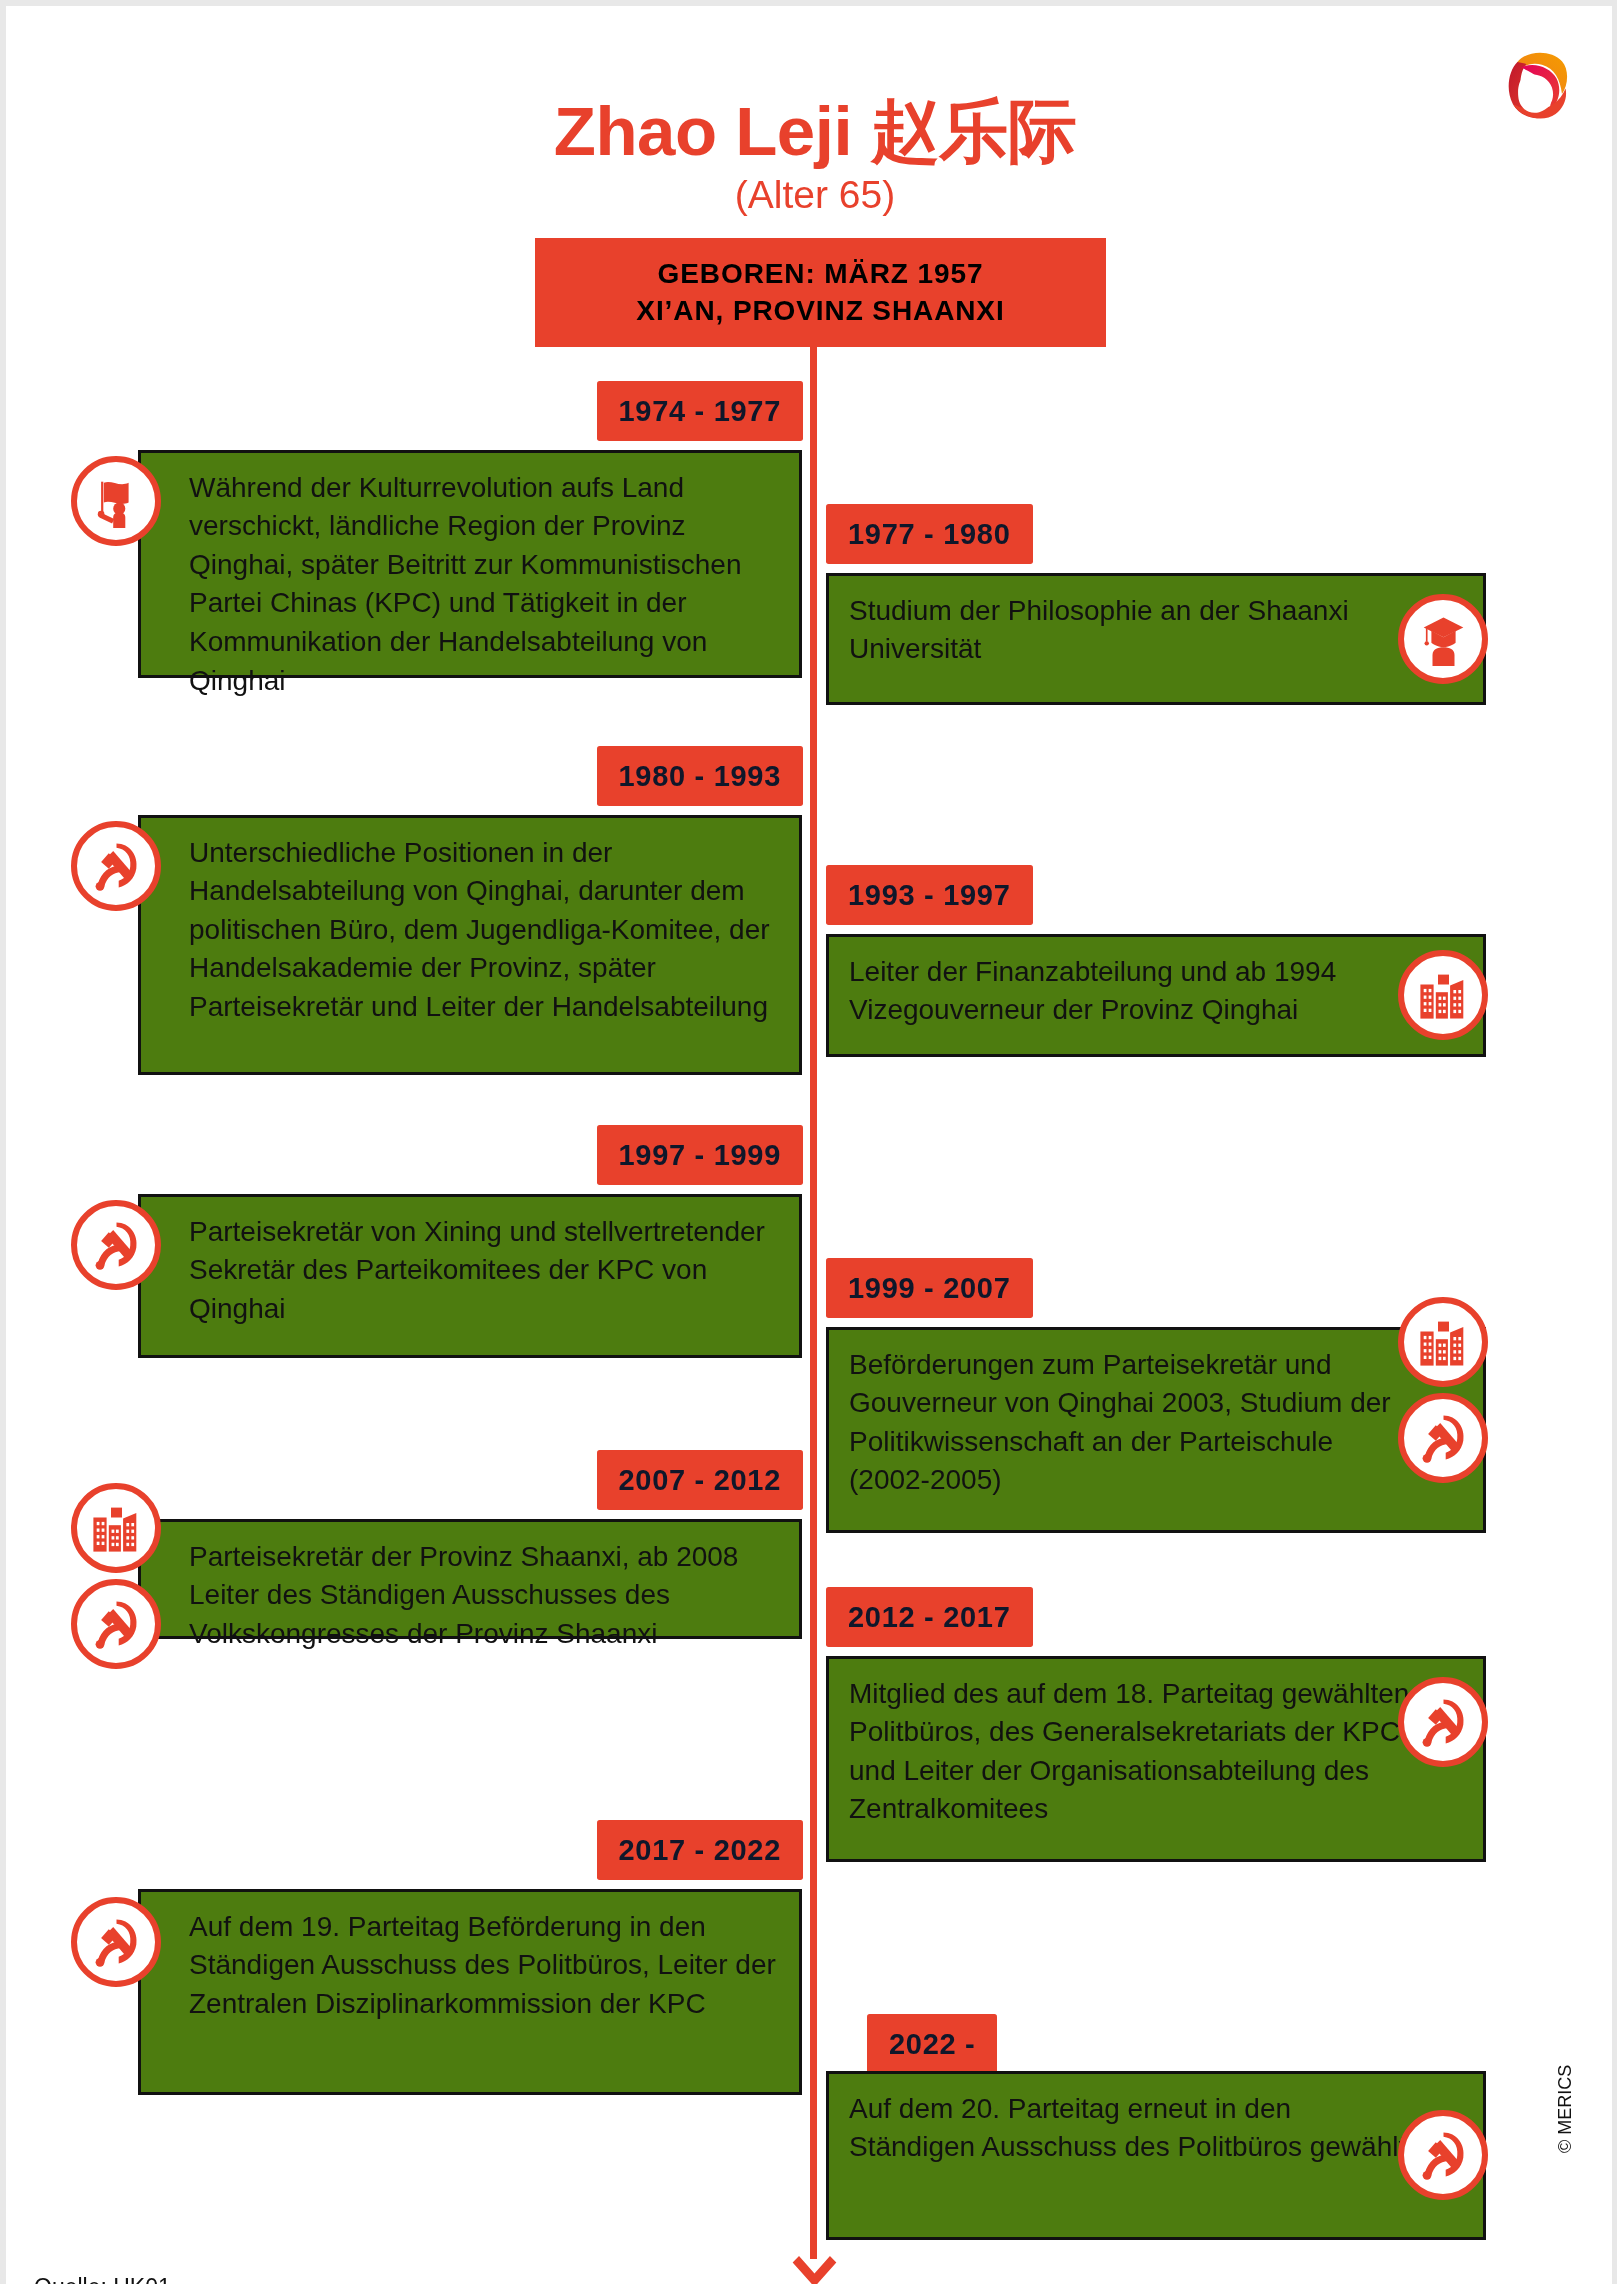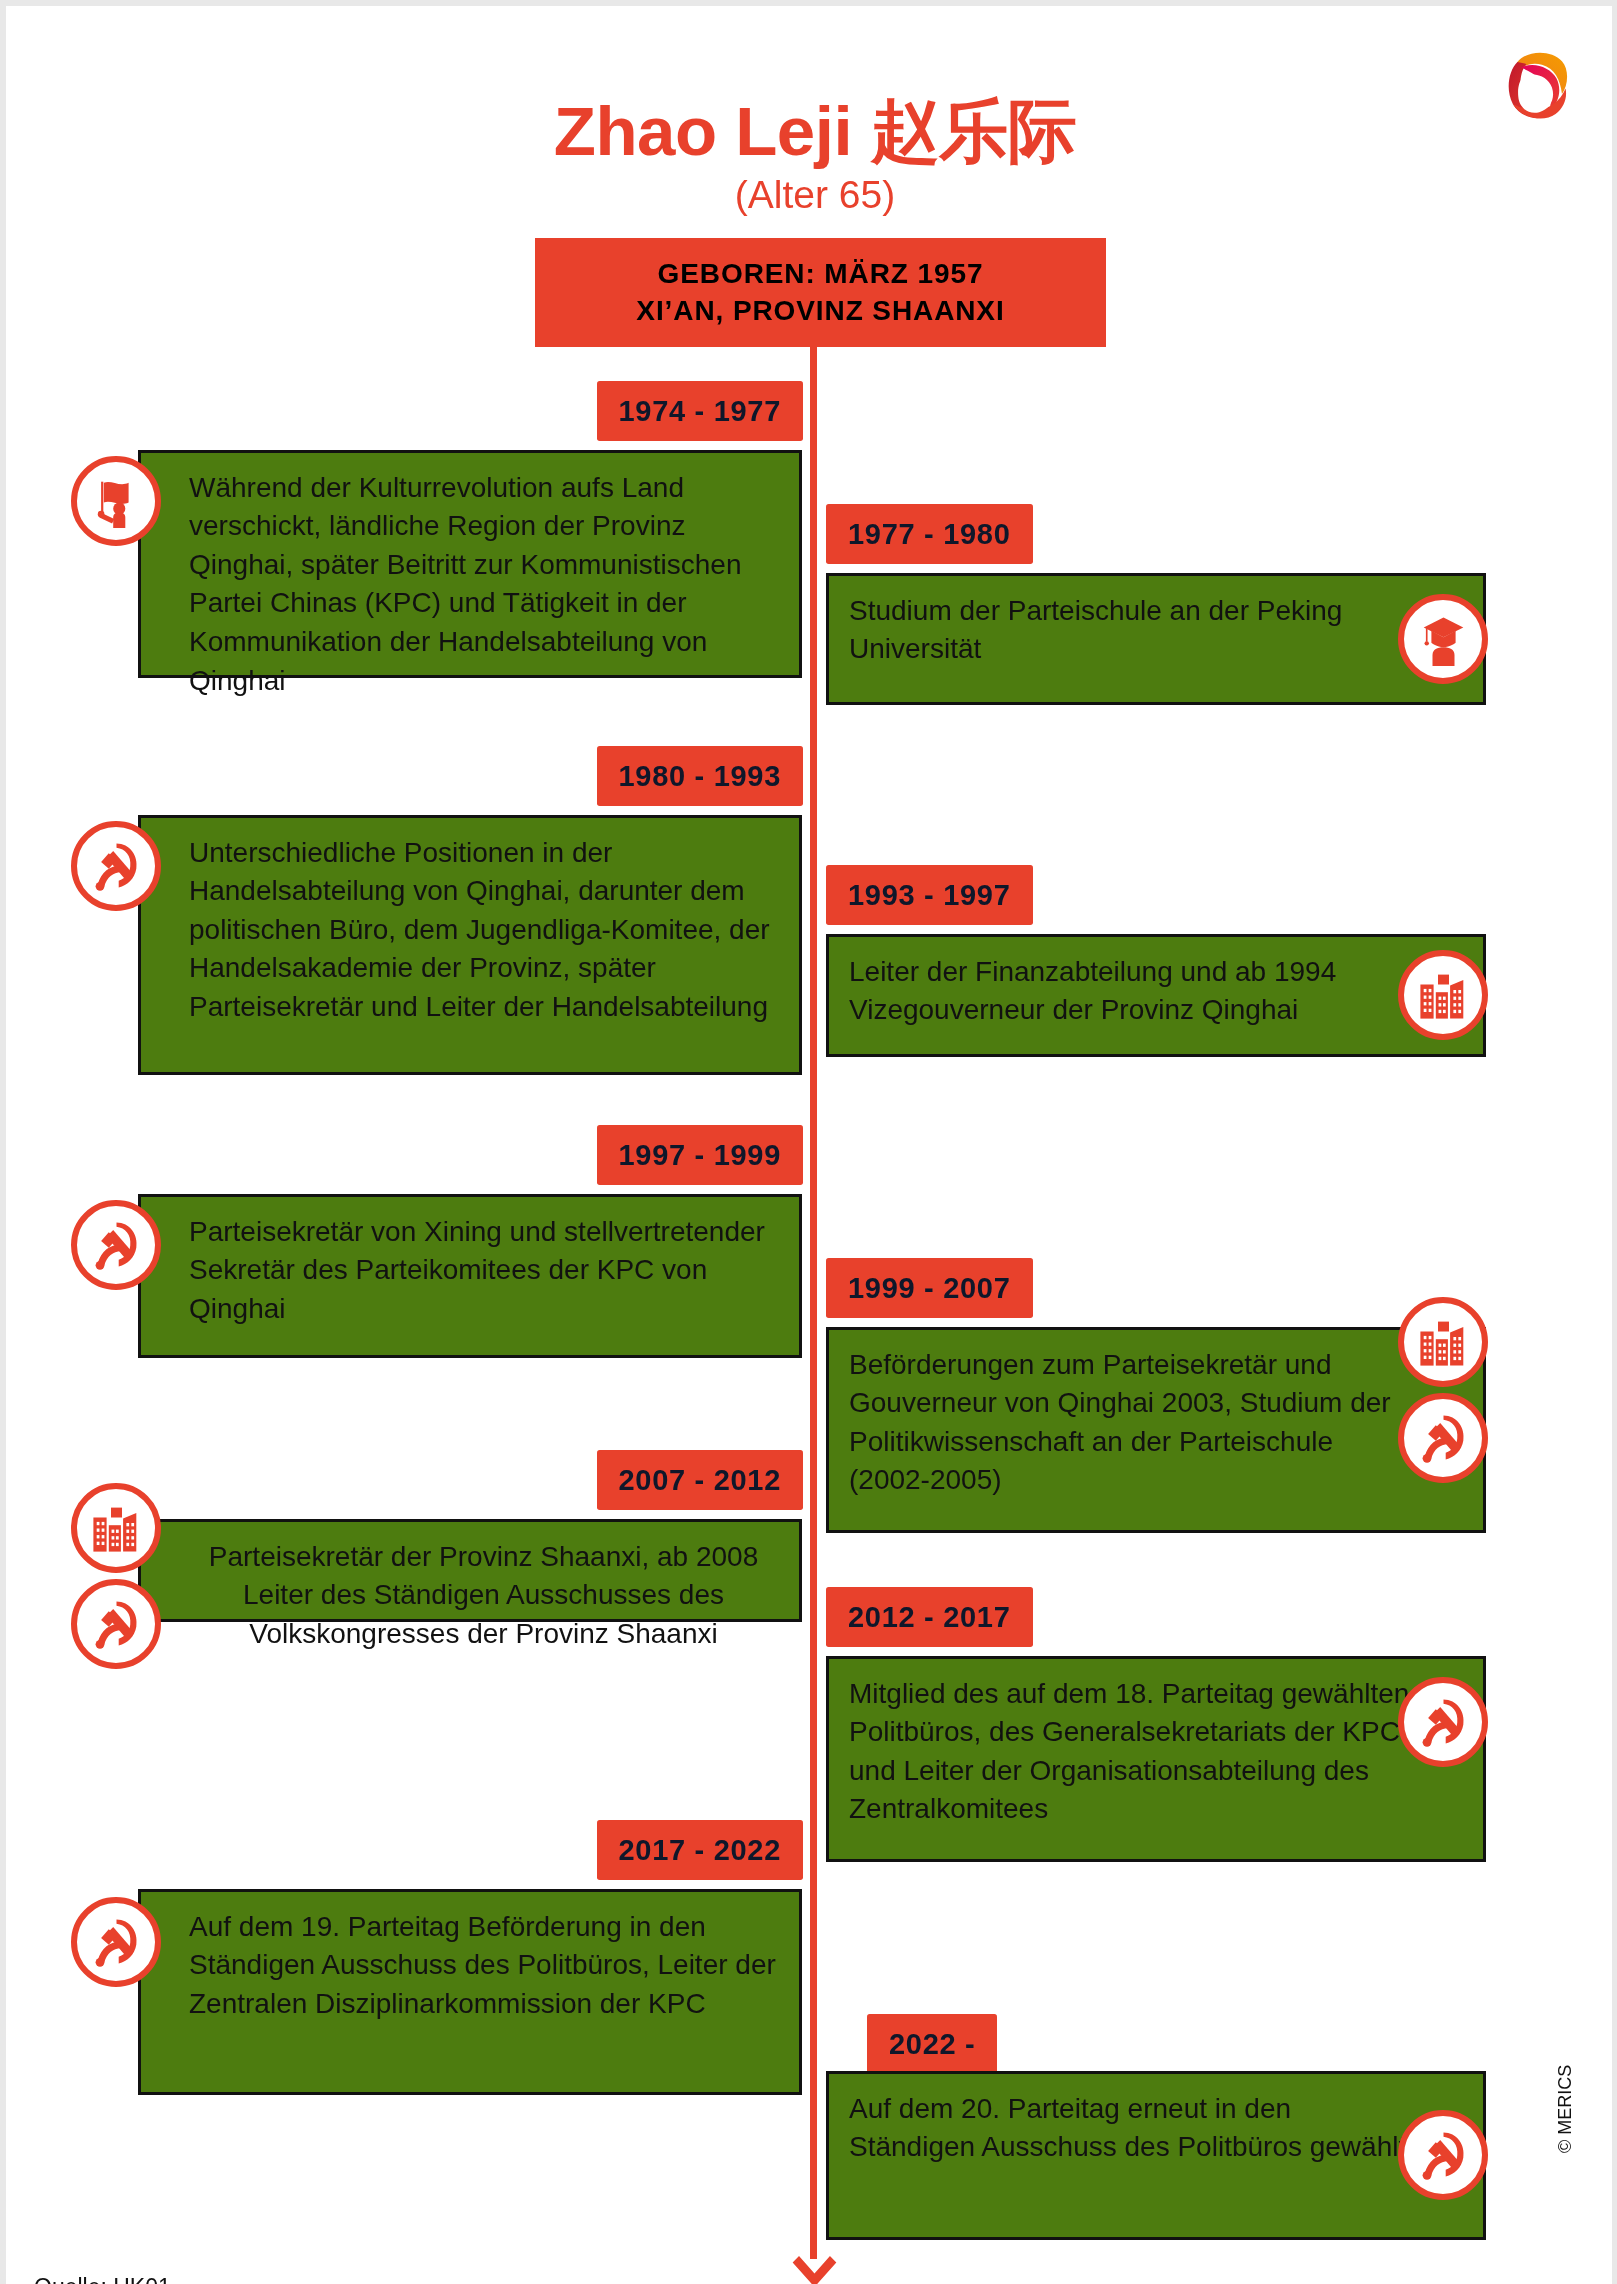--- a/index.html
+++ b/index.html
@@ -154,21 +154,21 @@
           <path d="M23,71 L46,82 L42,90 L19,79 Z" fill="#e8412c"></path>
           <circle cx="22" cy="73" r="6" fill="#e8412c"></circle>
         </svg>
       </div>
     </div>
   </div>
 
   <div class="entry" style="left:820px;top:498px;width:685px;height:201px;">
     <div class="badge right" style="top:0;">1977 - 1980</div>
     <div class="box right" style="left:0;top:69px;width:660px;height:132px;">
-      <div class="txt">Studium der Parteischule an der Peking Universität</div>
+      <div class="txt">Studium der Philosophie an der Shaanxi Universität</div>
     </div>
     <div class="icon-wrap" style="left:572px;top:90px;">
       <div class="ico">
         <svg viewBox="0 0 100 100" xmlns="http://www.w3.org/2000/svg">
           <path d="M50,10 L86,28 L50,46 L14,28 Z" fill="#e8412c"></path>
           <path d="M28,34 L28,56 C28,56 38,64 50,64 C62,64 72,56 72,56 L72,34 L50,46 Z" fill="#e8412c"></path>
           <rect x="18" y="28" width="3" height="26" fill="#e8412c"></rect>
           <circle cx="19.5" cy="57" r="4" fill="#e8412c"></circle>
           <path d="M30,78 C30,68 39,64 50,64 C61,64 70,68 70,78 L70,98 L30,98 Z" fill="#e8412c"></path>
         </svg>
@@ -294,21 +294,21 @@
           <circle cx="20" cy="86" r="8" fill="#e8412c"></circle>
           <path d="M32,34 L44,22 L82,66 L70,78 Z" fill="#e8412c"></path>
           <path d="M22,42 L36,26 L50,38 L36,54 Z" fill="#e8412c"></path>
         </svg>
       </div>
     </div>
   </div>
 
   <div class="entry" style="left:0;top:1444px;width:797px;height:274px;">
     <div class="badge left" style="top:0;">2007 - 2012</div>
-    <div class="box left" style="left:132px;top:69px;width:664px;height:103px;text-align:center;">
+    <div class="box left" style="left:132px;top:69px;width:664px;height:120px;">
       <div class="txt">Parteisekretär der Provinz Shaanxi, ab 2008 Leiter des Ständigen Ausschusses des Volkskongresses der Provinz Shaanxi</div>
     </div>
     <div class="icon-wrap" style="left:65px;top:33px;">
       <div class="ico">
         <svg viewBox="0 0 100 100" xmlns="http://www.w3.org/2000/svg">
           <rect x="8" y="30" width="24" height="62" fill="#e8412c"></rect>
           <rect x="14" y="38" width="5" height="6" fill="#fff"></rect>
             <rect x="23" y="38" width="5" height="6" fill="#fff"></rect>
           <rect x="14" y="50" width="5" height="6" fill="#fff"></rect>
             <rect x="23" y="50" width="5" height="6" fill="#fff"></rect>

